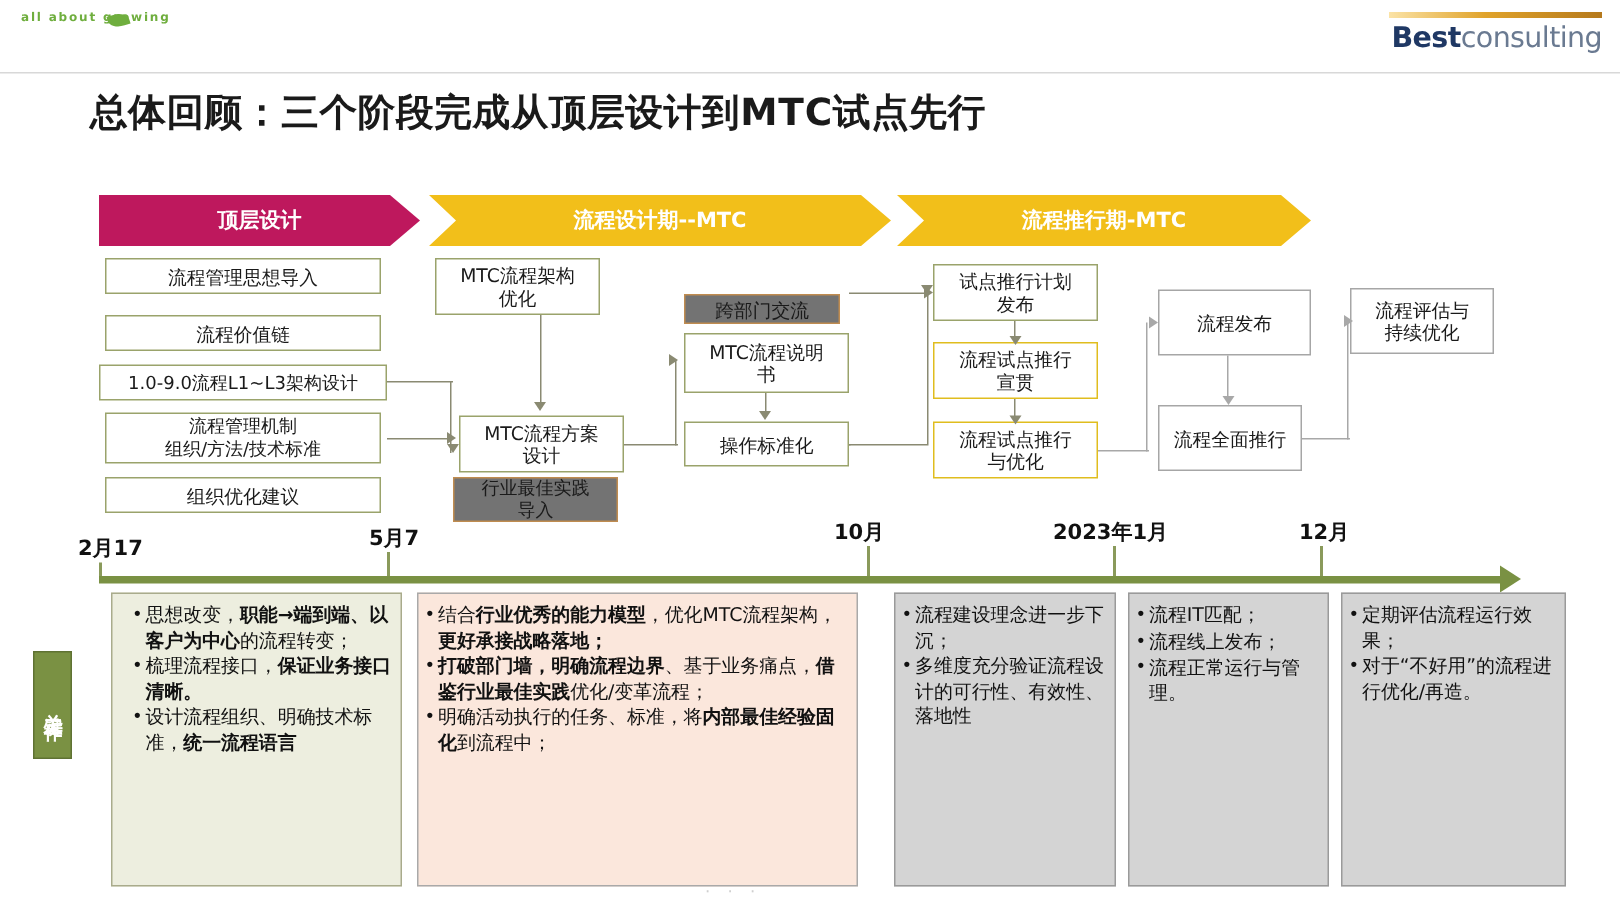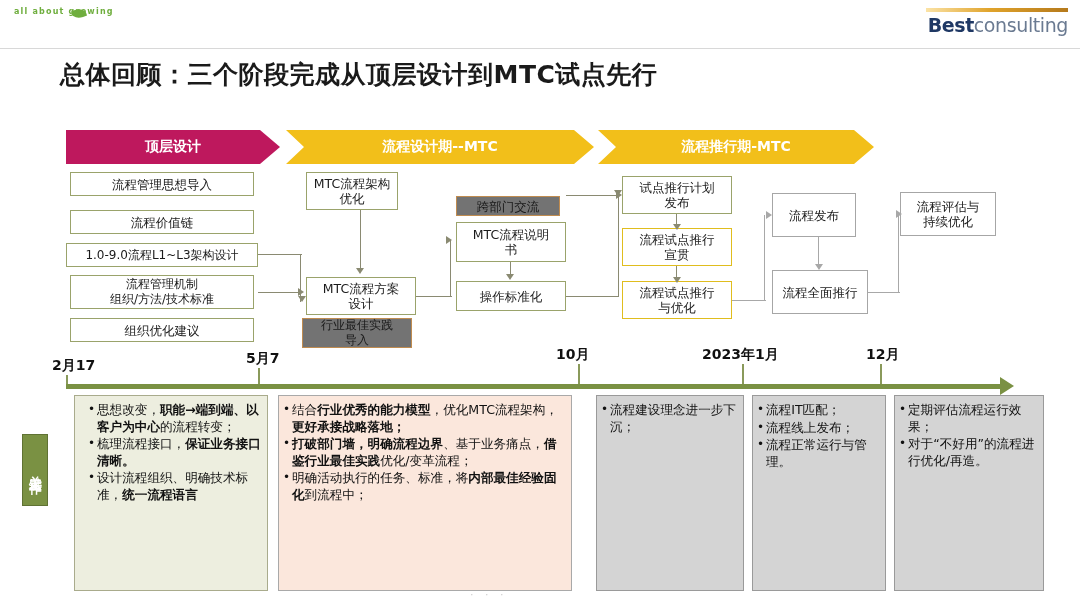--- a/index.html
+++ b/index.html
@@ -168,37 +168,37 @@
     <div class="chev c3" style="left: 598px; top: 130px; width: 276px; background: rgb(242, 191, 26);">流程推行期-MTC</div>
   </div>
 
 <div id="flow">
     <div class="fbox st-olive" style="left: 70px; top: 172px; width: 184px; height: 24px; white-space: pre-line;">流程管理思想导入</div>
     <div class="fbox st-olive" style="left: 70px; top: 210px; width: 184px; height: 24px; white-space: pre-line;">流程价值链</div>
     <div class="fbox st-olive" style="left: 66px; top: 243px; width: 192px; height: 24px; font-size: 12px; white-space: pre-line;">1.0-9.0流程L1~L3架构设计</div>
     <div class="fbox st-olive" style="left: 70px; top: 275px; width: 184px; height: 34px; font-size: 12px; white-space: pre-line;">流程管理机制
 组织/方法/技术标准</div>
     <div class="fbox st-olive" style="left: 70px; top: 318px; width: 184px; height: 24px; white-space: pre-line;">组织优化建议</div>
-    <div class="fbox st-olive" style="left: 306px; top: 172px; width: 92px; height: 38px; white-space: pre-line;">MTC流程架构
+    <div class="fbox st-olive" style="left: 290px; top: 172px; width: 110px; height: 38px; white-space: pre-line;">MTC流程架构
 优化</div>
     <div class="fbox st-olive" style="left: 306px; top: 277px; width: 110px; height: 38px; white-space: pre-line;">MTC流程方案
 设计</div>
     <div class="fbox st-peach" style="left: 302px; top: 318px; width: 110px; height: 30px; font-size: 12px; white-space: pre-line;">行业最佳实践
 导入</div>
     <div class="fbox st-peach" style="left: 456px; top: 196px; width: 104px; height: 20px; font-size: 12.5px; white-space: pre-line;">跨部门交流</div>
     <div class="fbox st-olive" style="left: 456px; top: 222px; width: 110px; height: 40px; white-space: pre-line;">MTC流程说明
 书</div>
     <div class="fbox st-olive" style="left: 456px; top: 281px; width: 110px; height: 30px; white-space: pre-line;">操作标准化</div>
     <div class="fbox st-olive" style="left: 622px; top: 176px; width: 110px; height: 38px; white-space: pre-line;">试点推行计划
 发布</div>
     <div class="fbox st-yellow" style="left: 622px; top: 228px; width: 110px; height: 38px; white-space: pre-line;">流程试点推行
 宣贯</div>
     <div class="fbox st-yellow" style="left: 622px; top: 281px; width: 110px; height: 38px; white-space: pre-line;">流程试点推行
 与优化</div>
-    <div class="fbox st-gray" style="left: 772px; top: 193px; width: 84px; height: 44px; white-space: pre-line;">流程发布</div>
+    <div class="fbox st-gray" style="left: 772px; top: 193px; width: 102px; height: 44px; white-space: pre-line;">流程发布</div>
     <div class="fbox st-gray" style="left: 772px; top: 270px; width: 96px; height: 44px; white-space: pre-line;">流程全面推行</div>
     <div class="fbox st-gray" style="left: 900px; top: 192px; width: 96px; height: 44px; white-space: pre-line;">流程评估与
 持续优化</div>
     <div class="ln" style="left: 258px; top: 254px; width: 44px; height: 1.2px;"></div>
     <div class="ln" style="left: 300px; top: 254px; width: 1.2px; height: 48px;"></div>
     <div class="arw down" style="left: 298px; top: 296px;"></div>
     <div class="ln" style="left: 258px; top: 292px; width: 44px; height: 1.2px;"></div>
     <div class="arw right" style="left: 298px; top: 288px;"></div>
     <div class="ln" style="left: 360px; top: 210px; width: 1.2px; height: 62px;"></div>
     <div class="arw down" style="left: 356px; top: 268px;"></div>
@@ -255,20 +255,21 @@
     <div class="panel p-peach" style="left: 278px; width: 294px; height: 196px;">
       <ul>
         <li><span>结合</span><b>行业优秀的能力模型</b><span>，优化MTC流程架构，</span><b>更好承接战略落地；</b></li>
         <li><b>打破部门墙，明确流程边界</b><span>、基于业务痛点，</span><b>借鉴行业最佳实践</b><span>优化/变革流程；</span></li>
         <li><span>明确活动执行的任务、标准，将</span><b>内部最佳经验固化</b><span>到流程中；</span></li>
       </ul>
     </div>
     <div class="panel p-gray" style="left: 596px; width: 148px; height: 196px;">
       <ul>
         <li><span>流程建设理念进一步下沉；</span></li>
+        <li><span>多维度充分验证流程设计的可行性、有效性、落地性</span></li>
       </ul>
     </div>
     <div class="panel p-gray" style="left: 752px; width: 134px; height: 196px;">
       <ul>
         <li><span>流程IT匹配；</span></li>
         <li><span>流程线上发布；</span></li>
         <li><span>流程正常运行与管理。</span></li>
       </ul>
     </div>
     <div class="panel p-gray" style="left: 894px; width: 150px; height: 196px;">

